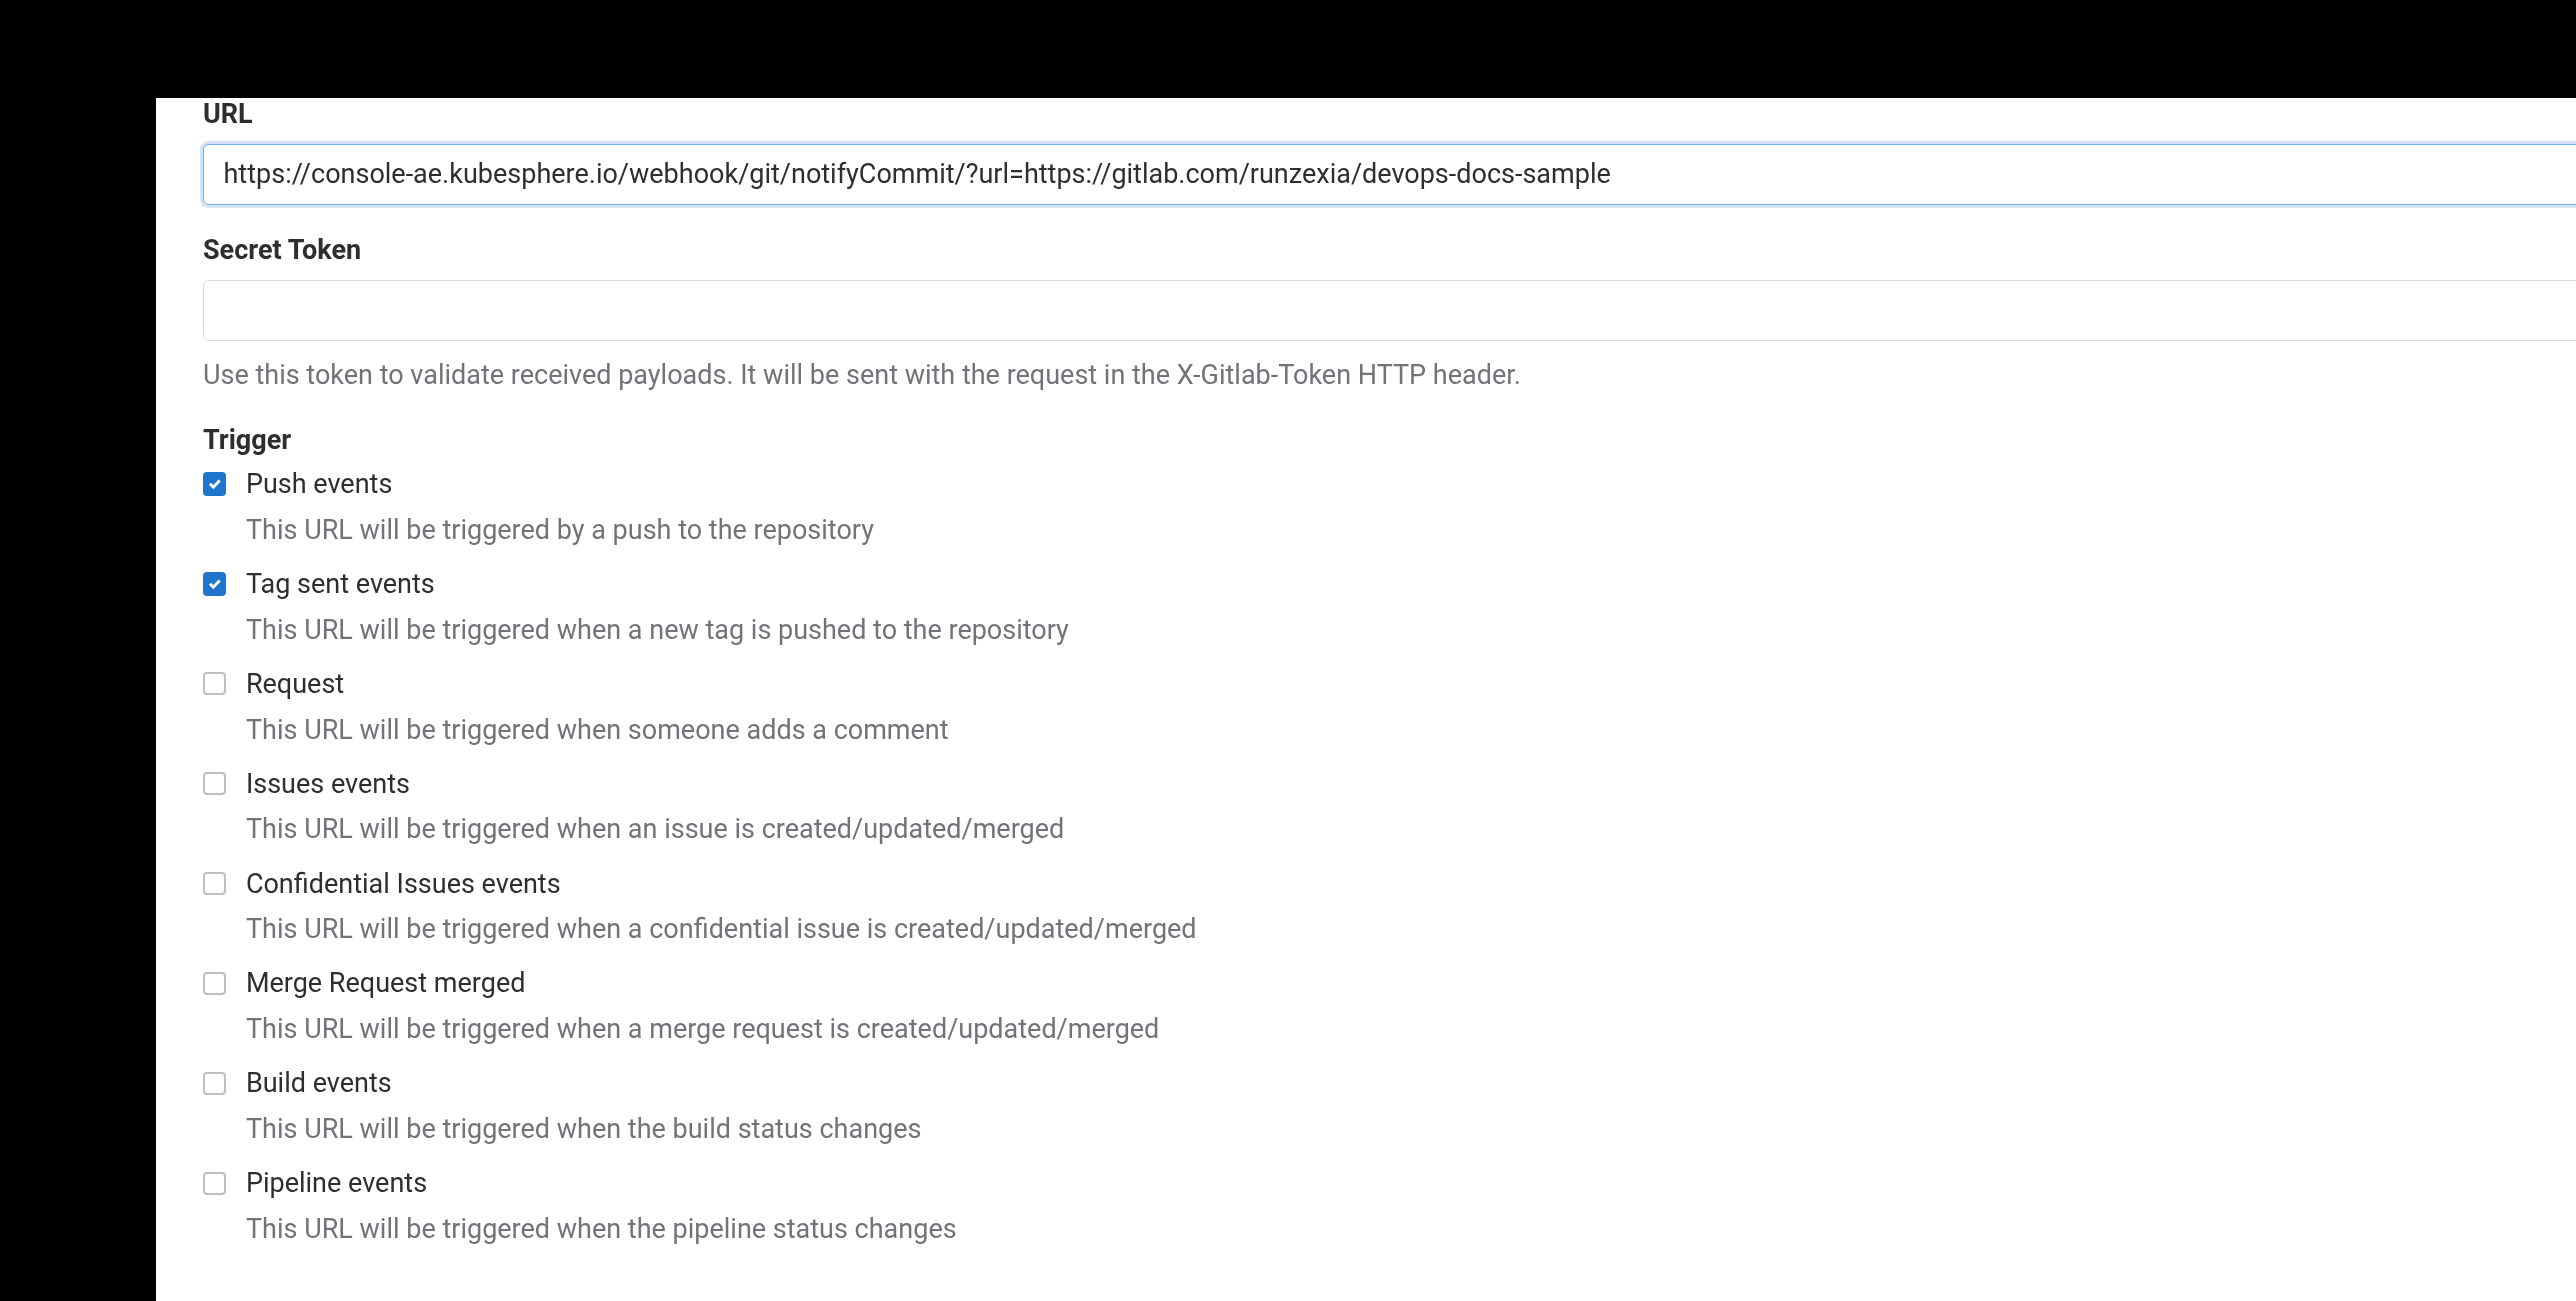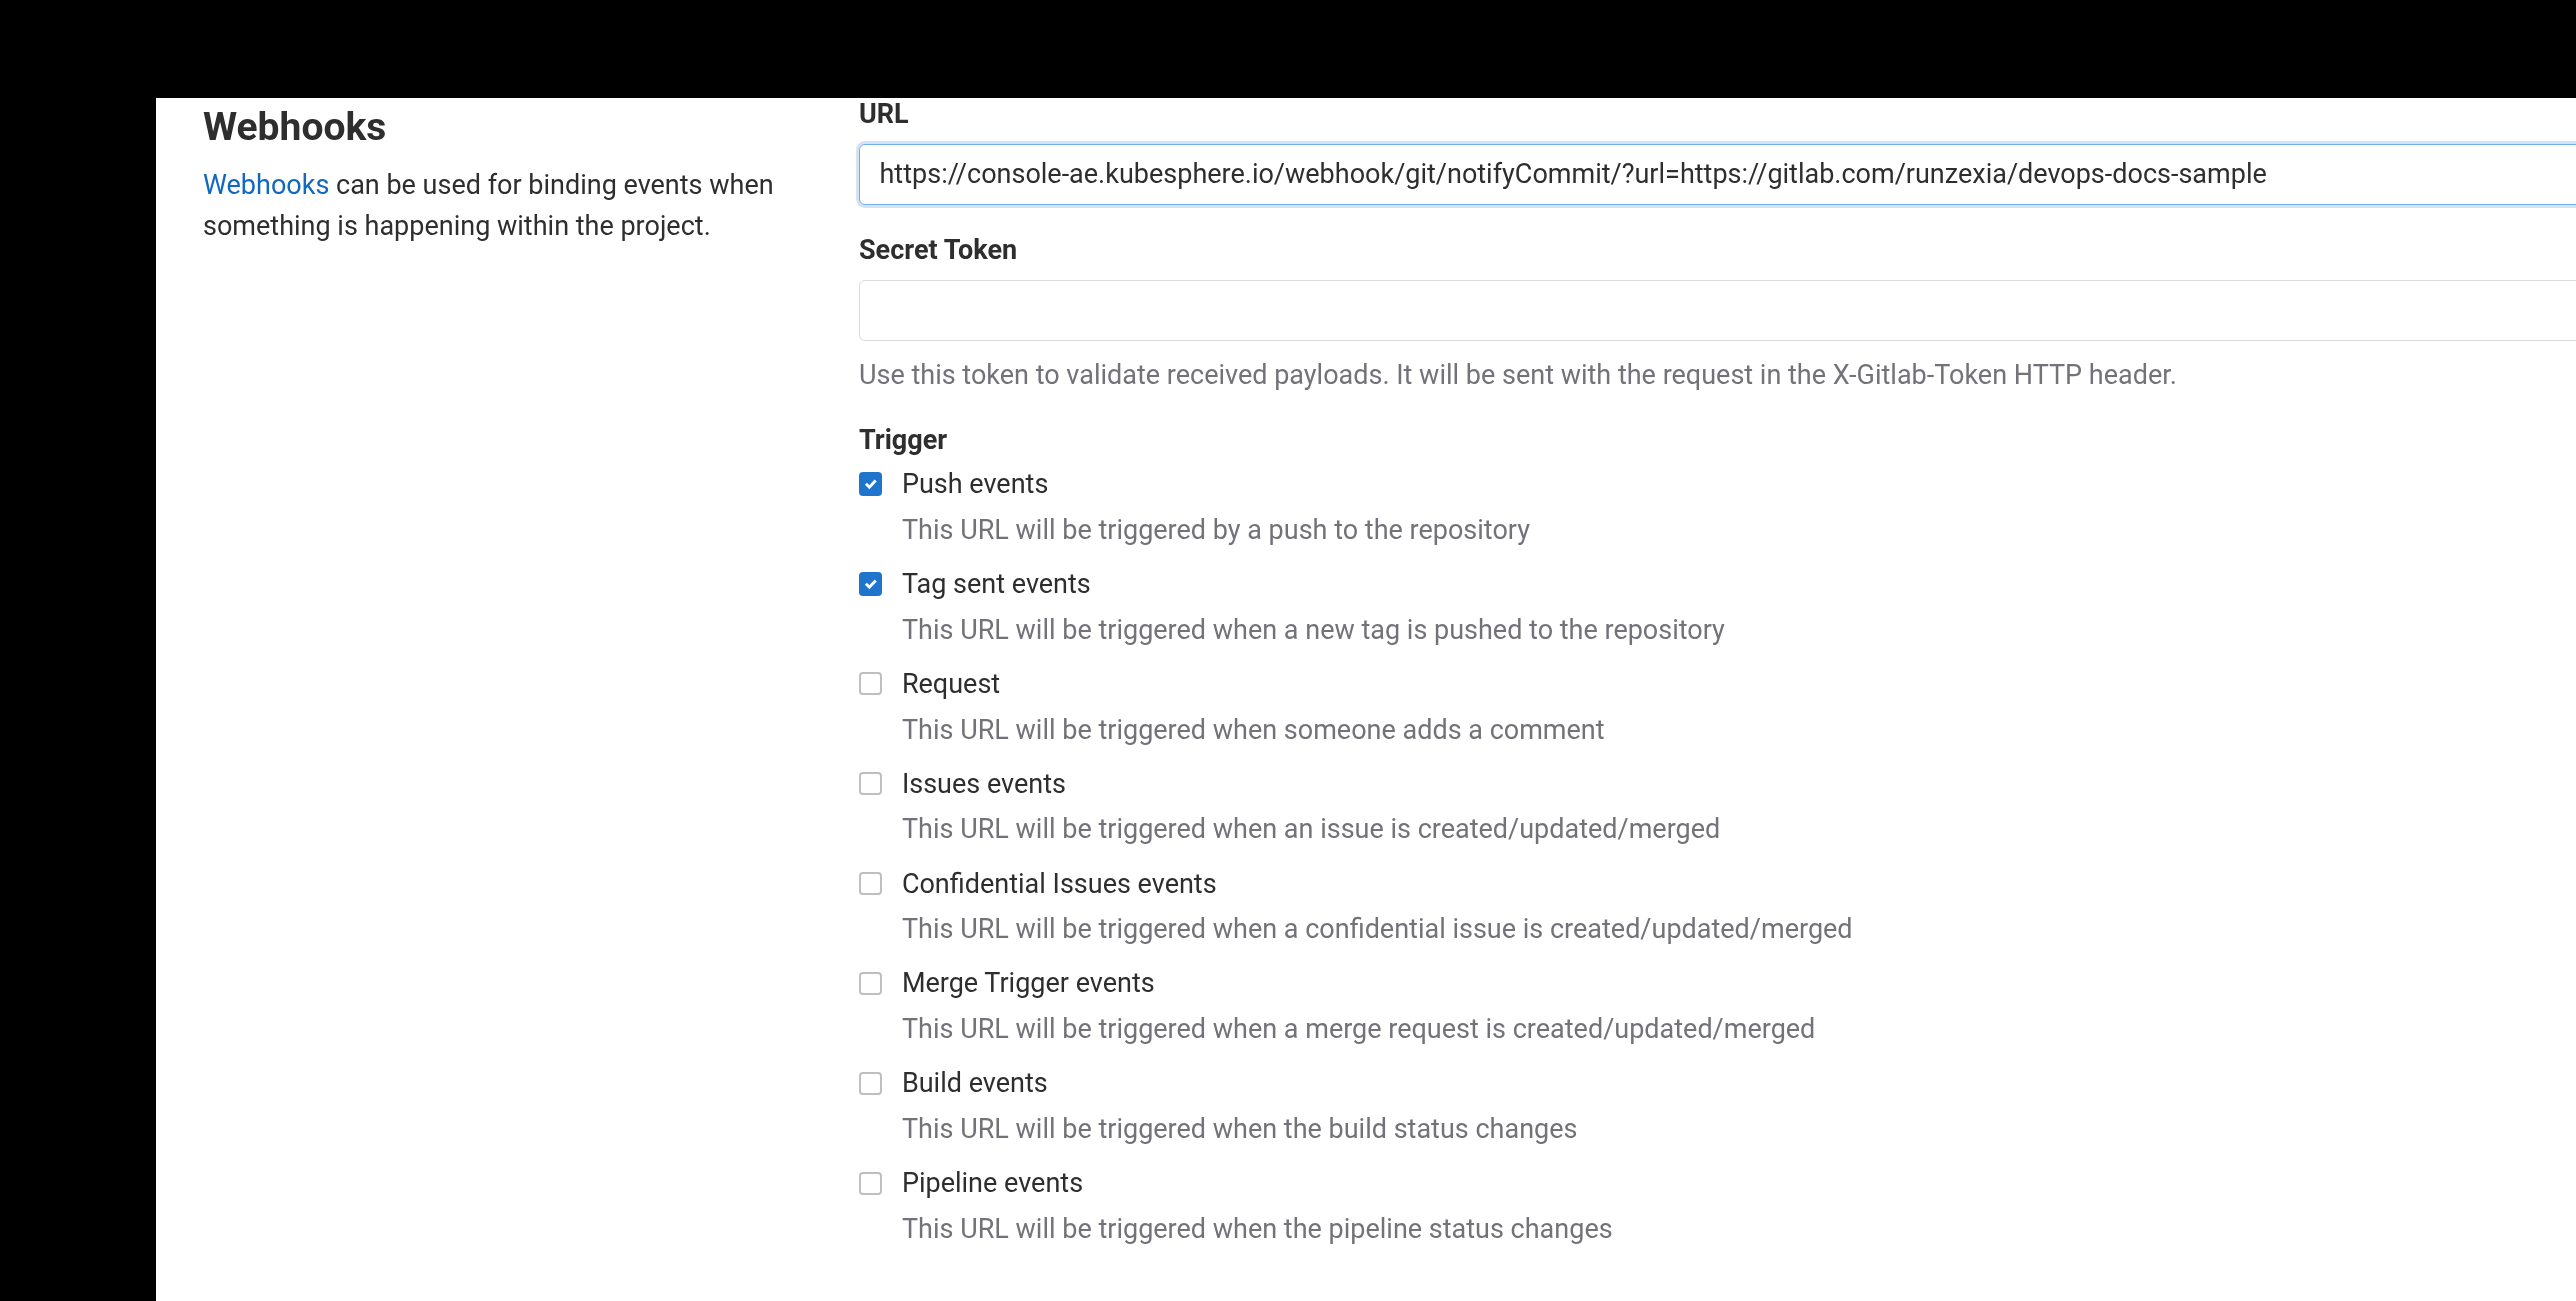--- a/index.html
+++ b/index.html
@@ -127,26 +127,20 @@
       margin-top: 9.8px;
       margin-left: 43px;
       line-height: 1.5;
     }
   </style>
 </head>
 <body>
 
 <div class="viewport">
   <div class="content-wrapper">
-    <div class="sidebar">
-      <h2 class="sidebar-title">Webhooks</h2>
-      <p class="sidebar-desc">
-        <a href="#">Webhooks</a><span> can be used for binding events when something is happening within the project.</span>
-      </p>
-    </div>
 
     <div class="main">
       <div class="field-group">
         <div class="label">URL</div>
         <input type="text" class="text-input focused" value="https://console-ae.kubesphere.io/webhook/git/notifyCommit/?url=https://gitlab.com/runzexia/devops-docs-sample" style="">
       </div>
 
       <div class="field-group" style="margin-top:29px;">
         <div class="label">Secret Token</div>
         <input type="text" class="text-input" value="" style="">
@@ -195,21 +189,21 @@
           <div class="trigger-item">
             <div class="trigger-header">
               <span class="checkbox unchecked"></span>
               <span class="trigger-name">Confidential Issues events</span>
             </div>
             <div class="trigger-desc">This URL will be triggered when a confidential issue is created/updated/merged</div>
           </div>
           <div class="trigger-item">
             <div class="trigger-header">
               <span class="checkbox unchecked"></span>
-              <span class="trigger-name">Merge Trigger events</span>
+              <span class="trigger-name">Merge Request merged</span>
             </div>
             <div class="trigger-desc">This URL will be triggered when a merge request is created/updated/merged</div>
           </div>
           <div class="trigger-item">
             <div class="trigger-header">
               <span class="checkbox unchecked"></span>
               <span class="trigger-name">Build events</span>
             </div>
             <div class="trigger-desc">This URL will be triggered when the build status changes</div>
           </div>

